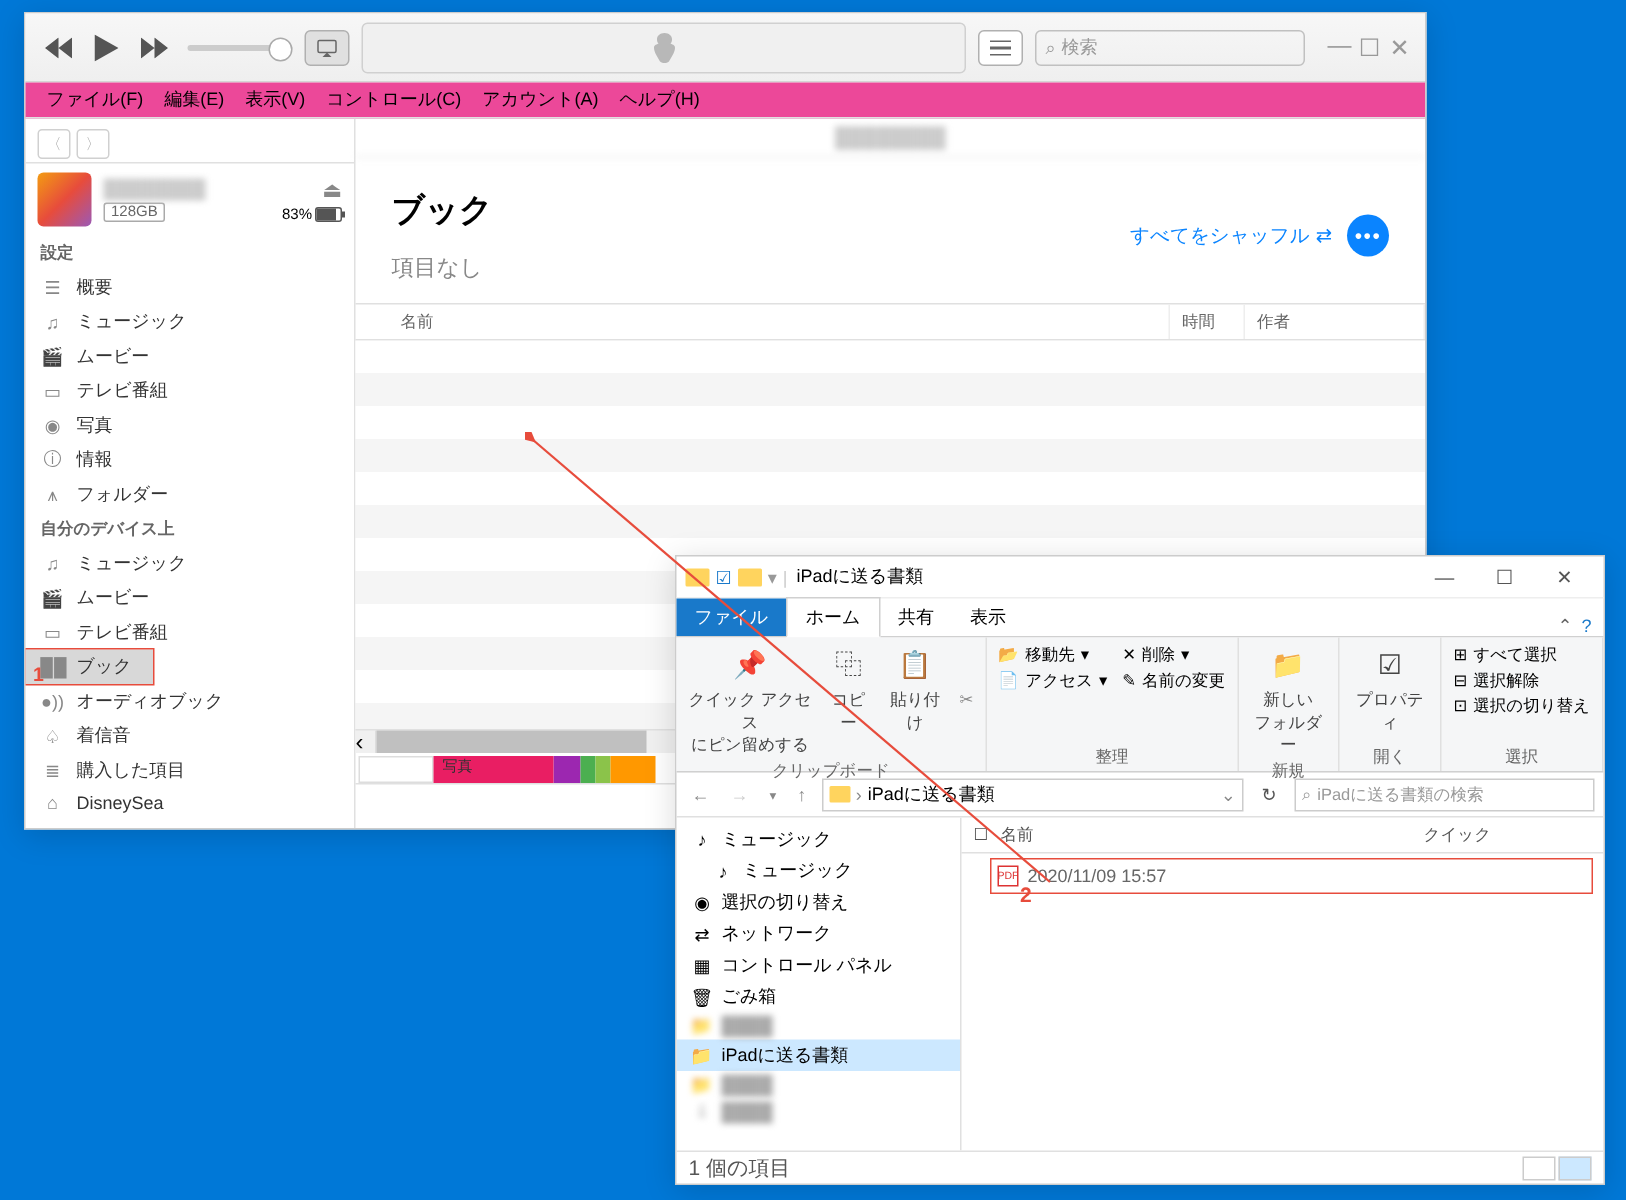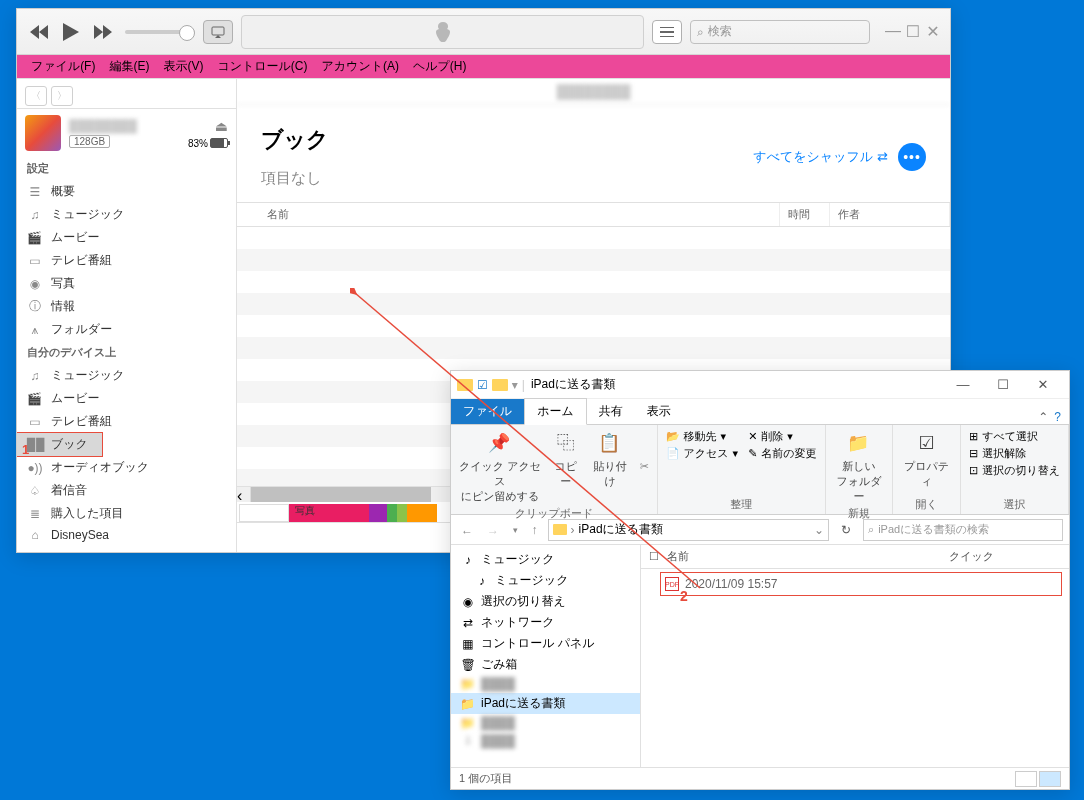--- a/index.html
+++ b/index.html
@@ -96,21 +96,21 @@
 .tree-item.blur { filter: blur(2px); color: #aaa; }
 .tree-icon { width: 14px; height: 14px; display: inline-flex; align-items: center; justify-content: center; font-size: 12px; }
 .ex-list { flex: 1; display: flex; flex-direction: column; }
 .list-head { height: 24px; border-bottom: 1px solid #e0e0e0; display: flex; align-items: center; font-size: 11px; color: #555; padding-left: 8px; }
 .list-head-check { width: 18px; }
 .list-col-name { flex: 1; }
 .list-col-date { width: 120px; }
 .file-row { display: flex; align-items: center; outline: 1px solid #e74c3c; margin: 4px 8px 0 20px; height: 22px; font-size: 12px; padding: 0 4px; }
 .marker-2 { left: 680px; top: 588px; font-size: 14px; }
 .pdf-icon { width: 14px; height: 14px; background: #fff; border: 1px solid #d33; font-size: 7px; color: #d33; display: flex; align-items: center; justify-content: center; margin-right: 6px; }
-.ex-status { height: 22px; border-top: 1px solid #e0e0e0; display: flex; align-items: center; padding: 0 8px; font-size: 11px; color: #555; text-align: center; }
+.ex-status { height: 22px; border-top: 1px solid #e0e0e0; display: flex; align-items: center; padding: 0 8px; font-size: 14px; color: #555; text-align: center; }
 .ex-status-right { margin-left: auto; display: flex; gap: 2px; }
 .view-toggle { width: 22px; height: 16px; border: 1px solid #ccc; cursor: pointer; }
 .view-toggle.active { background: #cce8ff; }
 .arrow-annot { position: absolute; left: 350px; top: 288px; width: 360px; height: 310px; pointer-events: none; }
 </style>
 </head>
 <body>
 
 <div class="window itunes">
   <div class="itunes-top">

